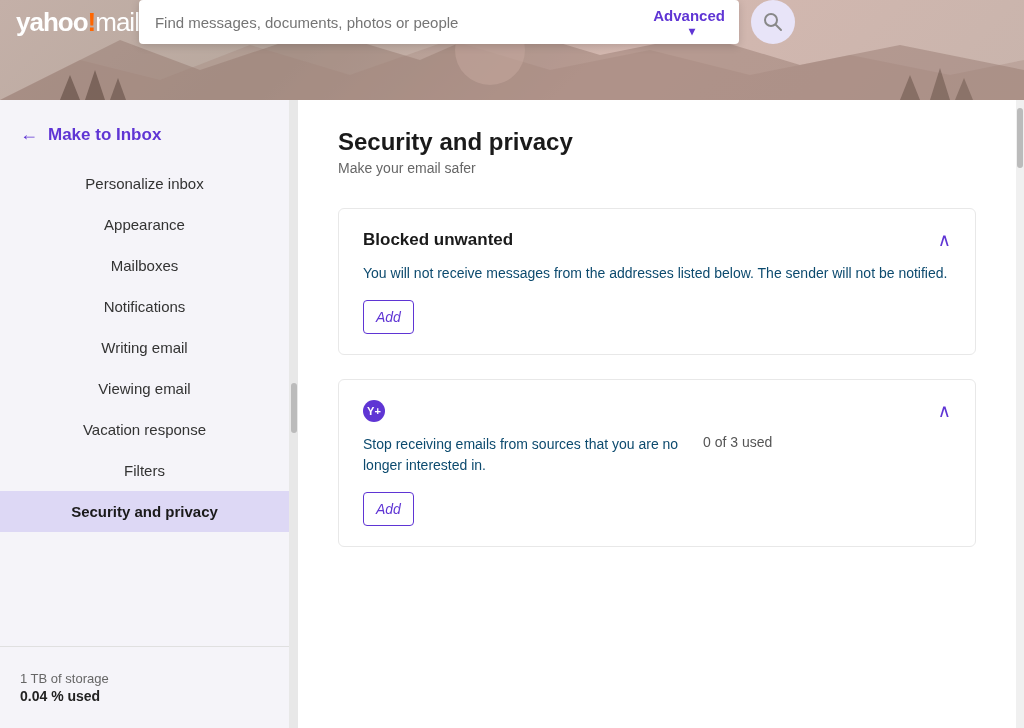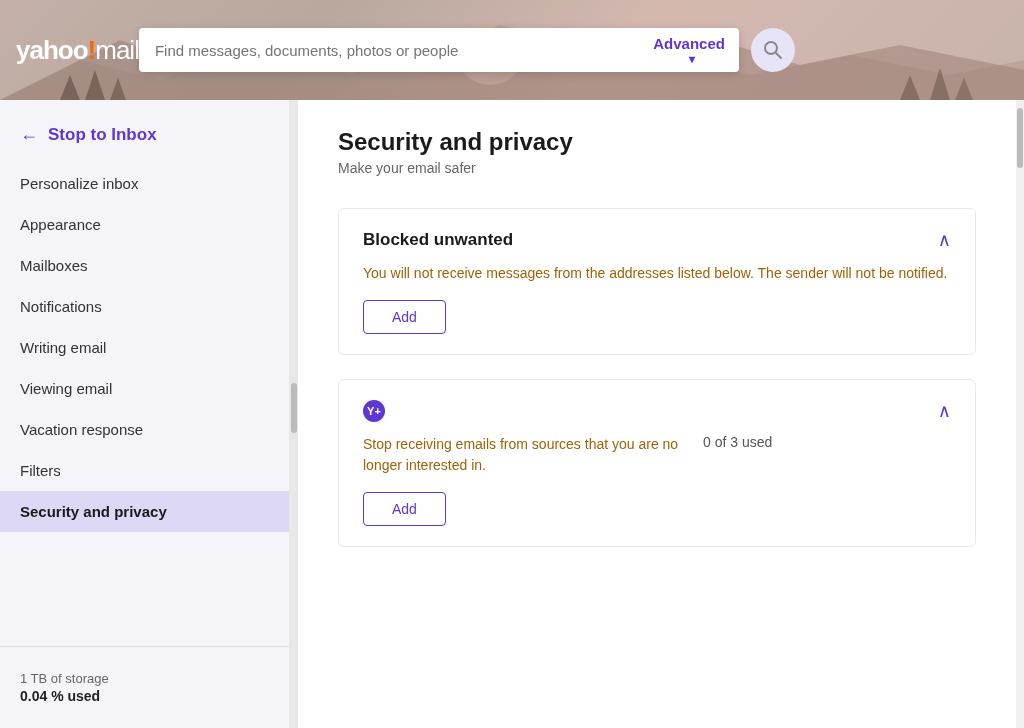--- a/index.html
+++ b/index.html
@@ -4,21 +4,21 @@
   <style>
     * { margin: 0; padding: 0; box-sizing: border-box; }
     body { font-family: -apple-system, BlinkMacSystemFont, 'Segoe UI', Arial, sans-serif; width: 1024px; height: 728px; overflow: hidden; background: #f0ebe8; }
 
     
     .header {
       position: relative;
       height: 100px;
       background: linear-gradient(135deg, #c4b0a8 0%, #b8a89e 30%, #d4b8b0 60%, #c8b4ac 100%);
       display: flex;
-      align-items: center;
+      align-items: flex-start;
       padding: 0 16px;
       overflow: hidden;
     }
     
     .header-content {
       position: relative;
       z-index: 2;
       display: flex;
       align-items: center;
       width: 100%;
@@ -101,20 +101,21 @@
       cursor: pointer;
       text-decoration: none;
     }
     .back-arrow {
       margin-right: 10px;
       font-size: 18px;
     }
     .sidebar-nav {
       flex: 1;
       overflow-y: auto;
+      text-align: center;
     }
     .sidebar-nav::-webkit-scrollbar { width: 6px; }
     .sidebar-nav::-webkit-scrollbar-thumb { background: #ccc; border-radius: 3px; }
     .sidebar-item {
       padding: 12px 20px;
       font-size: 15px;
       color: #333;
       cursor: pointer;
     }
     .sidebar-item.active {
@@ -193,45 +194,46 @@
       font-size: 11px;
       font-weight: 700;
     }
     .section-collapse {
       color: #5f35d4;
       font-size: 18px;
       cursor: pointer;
     }
     .section-desc {
       font-size: 14px;
-      color: #a16207;
+      color: #0c4a6e;
       line-height: 1.5;
       margin-bottom: 16px;
     }
     .section-meta {
       font-size: 14px;
       color: #555;
       text-align: right;
       margin-bottom: 12px;
     }
     .section-desc-row {
       display: flex;
       align-items: flex-start;
     }
 
     .add-btn {
       border: 1.5px solid #5f35d4;
       background: white;
       color: #5f35d4;
-      padding: 8px 28px;
+      padding: 8px 12px;
       font-size: 14px;
       font-weight: 500;
       border-radius: 4px;
       cursor: pointer;
       display: inline-block;
+      font-style: italic;
     }
 
     
     .yahoo-logo {
       font-family: Arial, sans-serif;
       font-size: 26px;
       font-weight: 900;
       color: white;
       letter-spacing: -1px;
     }
@@ -284,21 +286,21 @@
       </svg>
     </button>
   </div>
 </div>
 
 <div class="main-layout">
 
   <div class="sidebar">
     <a class="back-to-inbox">
       <span class="back-arrow">←</span>
-      <span>Stop to Inbox</span>
+      <span>Make to Inbox</span>
     </a>
 
     <div class="sidebar-nav">
 
       <div class="sidebar-item">
         <span>Personalize inbox</span>
       </div>
       <div class="sidebar-item">
         <span>Appearance</span>
       </div>

